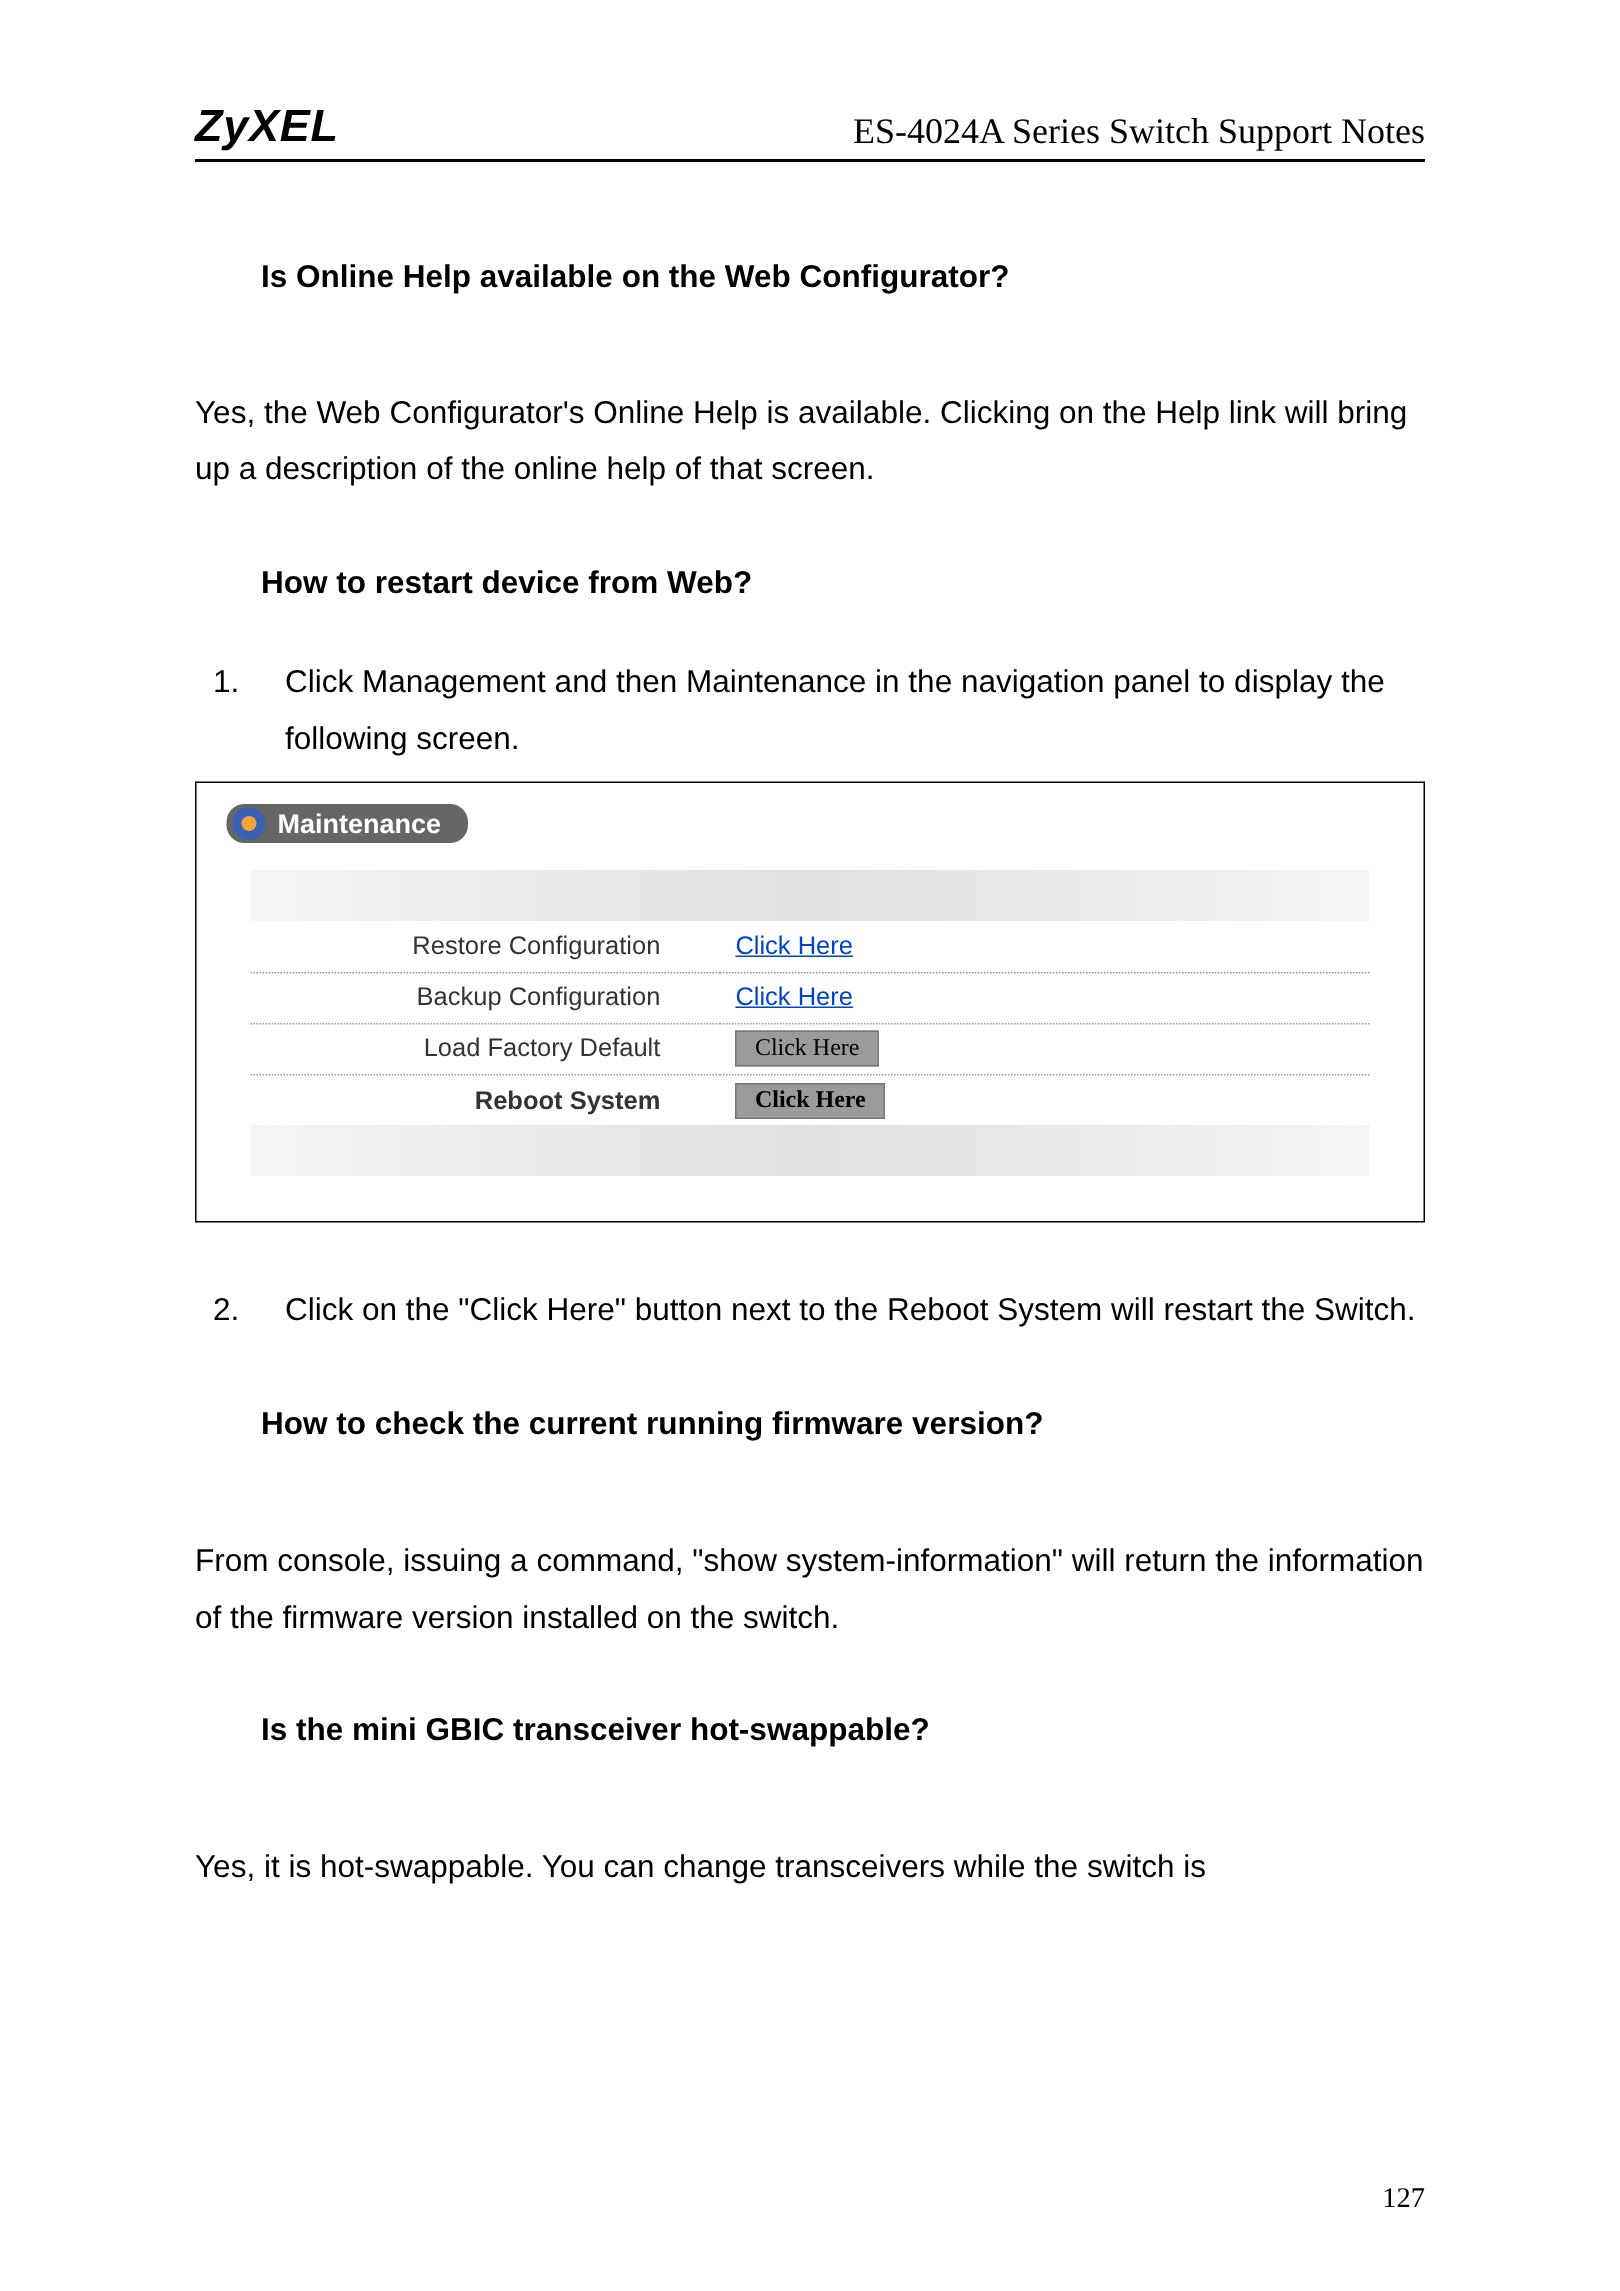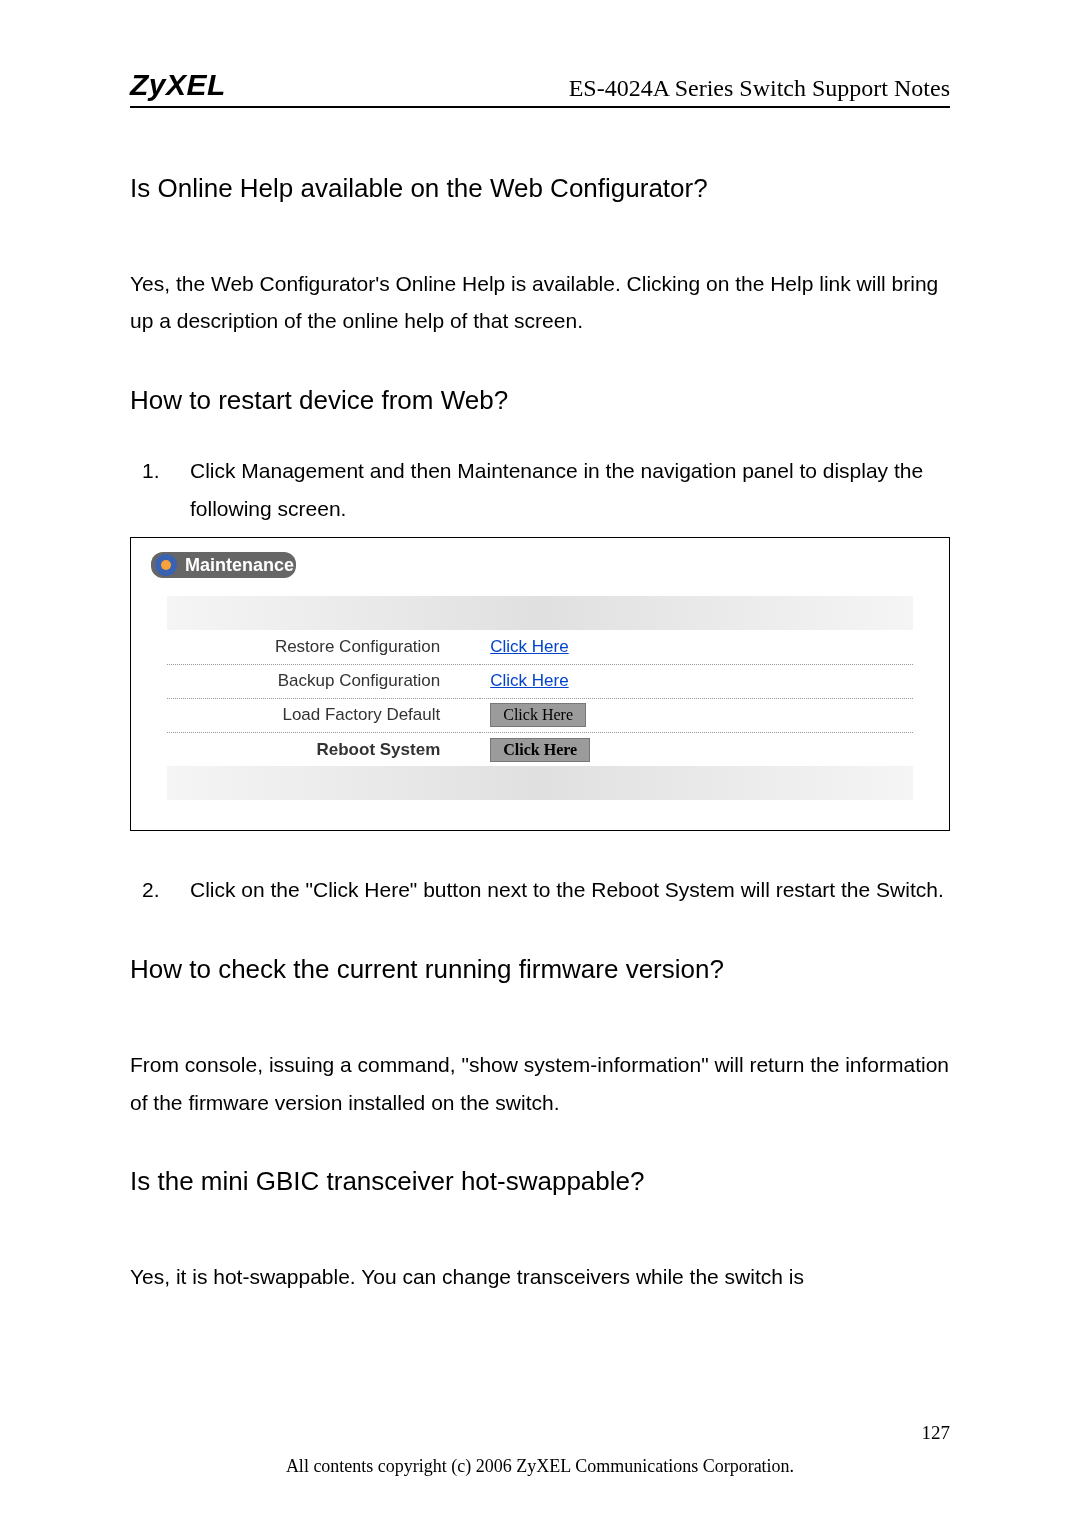--- a/index.html
+++ b/index.html
@@ -28,25 +28,26 @@
       font-size: 30px;
       font-style: italic;
       letter-spacing: 0.5px;
     }
     .header-title {
       font-family: "Times New Roman", Times, serif;
       font-weight: normal;
       font-size: 24px;
     }
     .question {
-      font-weight: normal;
-      font-size: 26px;
+      font-weight: bold;
+      font-size: 21px;
       margin-top: 40px;
       margin-bottom: 55px;
       line-height: 1.6;
+      margin-left: 44px;
     }
     .body-text {
       font-size: 21px;
       line-height: 1.8;
       margin-bottom: 30px;
     }
     .numbered-item {
       display: flex;
       font-size: 21px;
       line-height: 1.8;
@@ -64,21 +65,21 @@
       border: 1px solid #000;
       margin: 10px 0 40px 0;
       padding: 14px 20px 30px 20px;
       background: #fff;
     }
     .maint-header {
       display: inline-flex;
       align-items: center;
       background: #666;
       border-radius: 12px;
-      padding: 2px 2px 2px 4px;
+      padding: 2px 18px 2px 4px;
       margin-bottom: 18px;
     }
     .maint-header .dot-wrap {
       width: 22px;
       height: 22px;
       border-radius: 50%;
       background: #3a62b3;
       display: flex;
       align-items: center;
       justify-content: center;
@@ -222,14 +223,13 @@
 </div>
 
 <div class="question">How to check the current running firmware version?</div>
 <div class="body-text">From console, issuing a command, "show system-information" will return the information of the firmware version installed on the switch.</div>
 
 <div class="question">Is the mini GBIC transceiver hot-swappable?</div>
 <div class="body-text">Yes, it is hot-swappable. You can change transceivers while the switch is</div>
 
 <div class="footer">
   <div class="page-num">127</div>
-  <div class="copyright">All contents copyright (c) 2006 ZyXEL Communications Corporation.</div>
 </div>
 
 </body></html>

